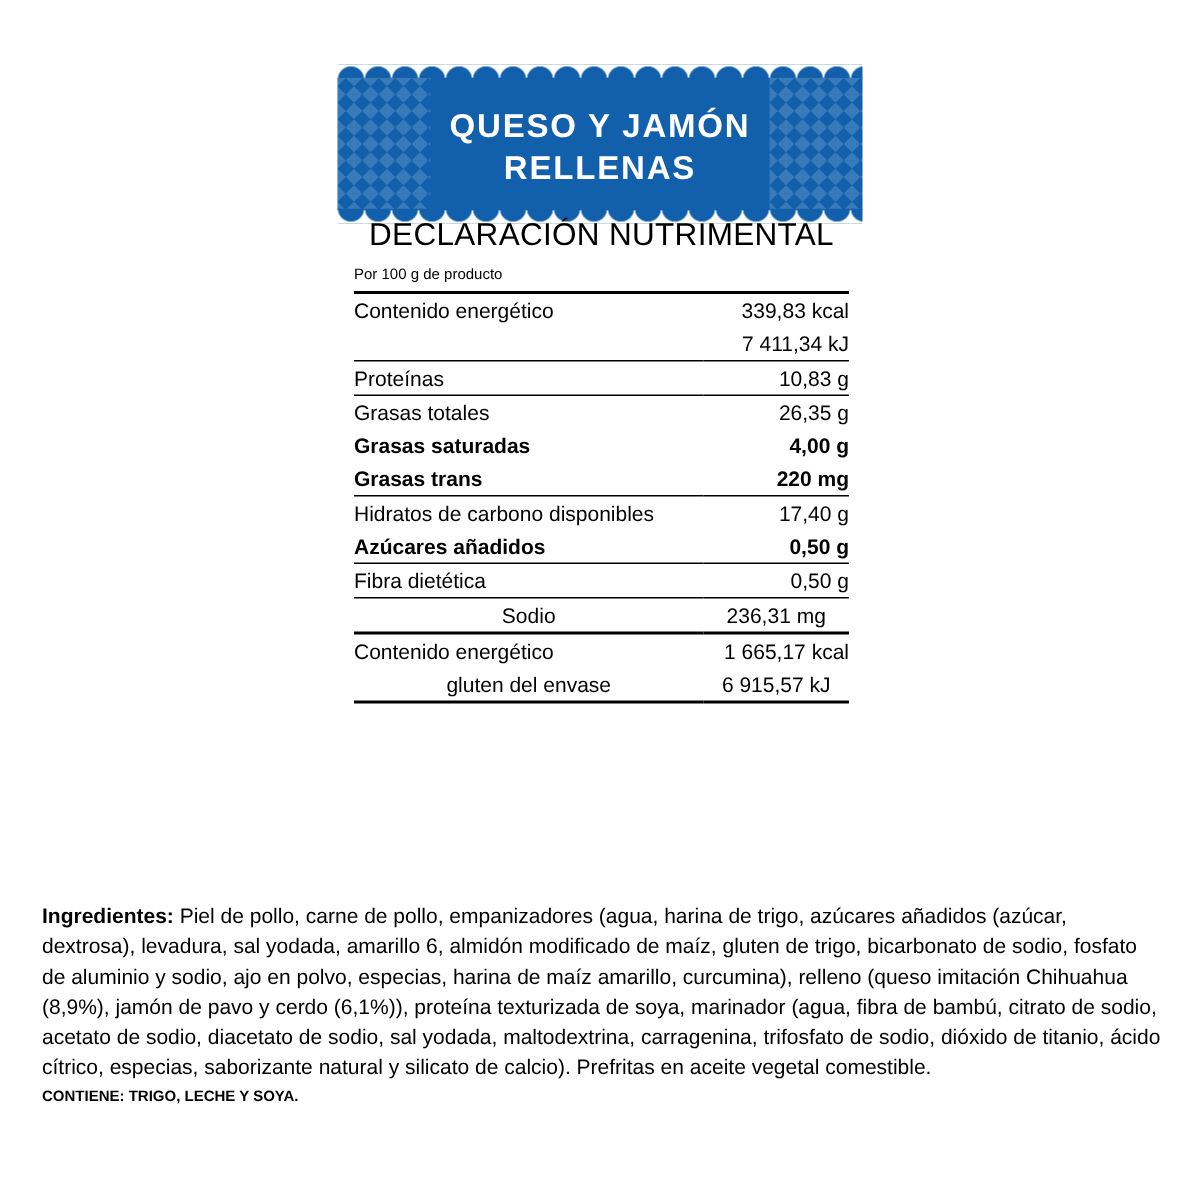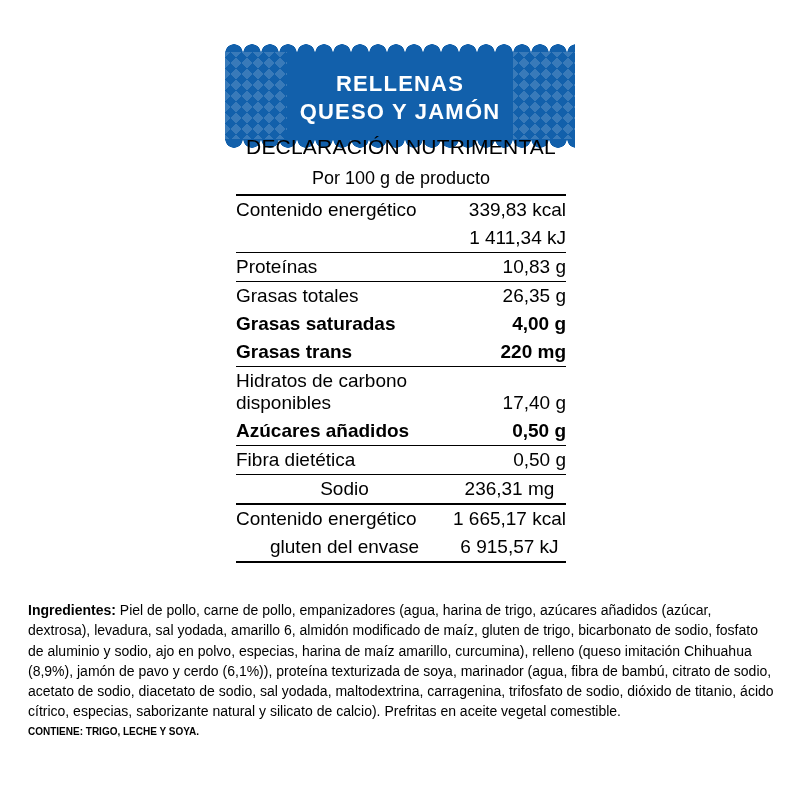--- a/index.html
+++ b/index.html
@@ -91,31 +91,32 @@
     position: absolute;
     left: 236px;
     top: 135px;
     width: 330px;
   }
   .nutri-title {
     text-align: center;
     font-size: 21px;
     letter-spacing: .2px;
     padding-bottom: 6px;
+    margin-top: 10px;
   }
   .nutri-sub {
-    text-align: center;
-    font-size: 18px;
+    text-align: left;
+    font-size: 10px;
     padding: 3px 0 5px 0;
     border-bottom: 2px solid #000;
   }
   table.nt {
     width: 100%;
     border-collapse: collapse;
-    font-size: 19px;
+    font-size: 14px;
   }
   table.nt td {
     padding: 3px 0 3px 0;
     vertical-align: bottom;
   }
   td.lbl { text-align: left; padding-left: 6px; }
   td.val { text-align: right; white-space: nowrap; padding-right: 4px; }
 
   tr.rule > td { border-bottom: 1px solid #000; }
   tr.rule-thick > td { border-bottom: 2px solid #000; text-align: center; }
@@ -146,38 +147,38 @@
 </style>
 </head>
 <body>
 
 <div class="page">
 
   <div class="banner-wrap">
     <div class="banner">
       <div class="banner-orn left"></div>
       <div class="banner-orn right"></div>
+      <div class="banner-line">QUESO Y JAMÓN</div>
       <div class="banner-line">RELLENAS</div>
-      <div class="banner-line">QUESO Y JAMÓN</div>
     </div>
   </div>
 
   <div class="nutri">
     <div class="nutri-title">DECLARACIÓN NUTRIMENTAL</div>
     <div class="nutri-sub">Por 100 g de producto</div>
 
     <table class="nt">
       <tbody>
         <tr class="norule">
           <td class="lbl">Contenido energético</td>
           <td class="val">339,83  kcal</td>
         </tr>
         <tr class="rule">
           <td class="lbl"></td>
-          <td class="val">1 411,34 kJ</td>
+          <td class="val">7 411,34 kJ</td>
         </tr>
         <tr class="rule tall">
           <td class="lbl">Proteínas</td>
           <td class="val">10,83 g</td>
         </tr>
         <tr class="norule tall">
           <td class="lbl">Grasas totales</td>
           <td class="val">26,35 g</td>
         </tr>
         <tr class="norule">

